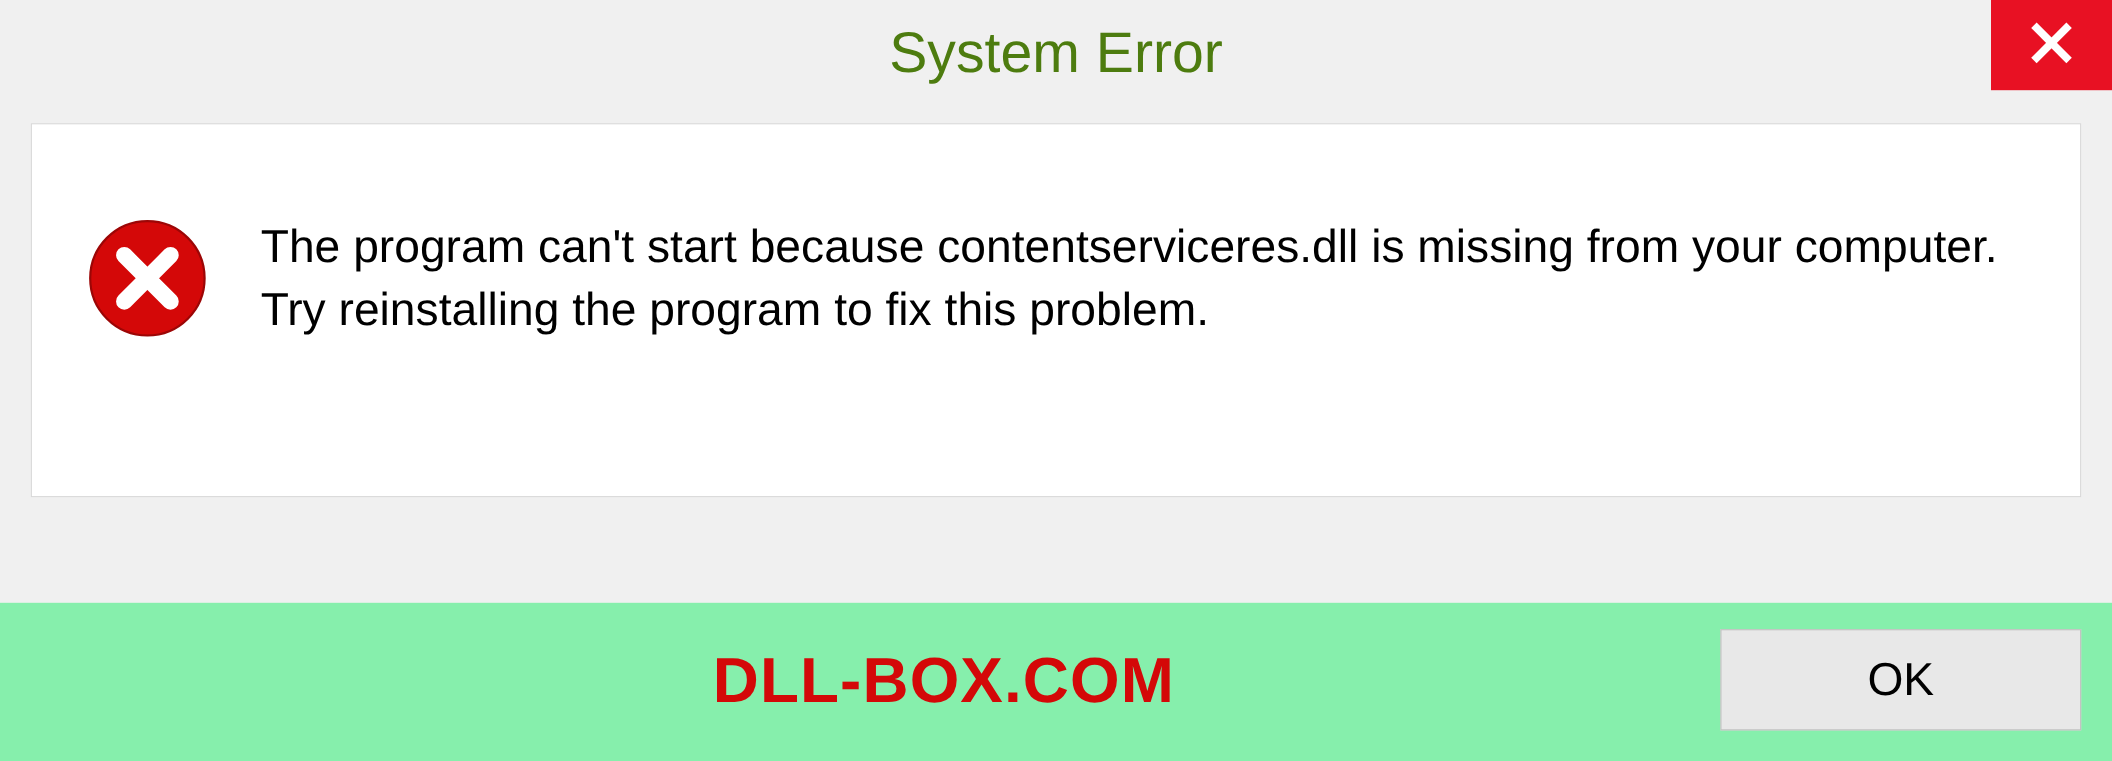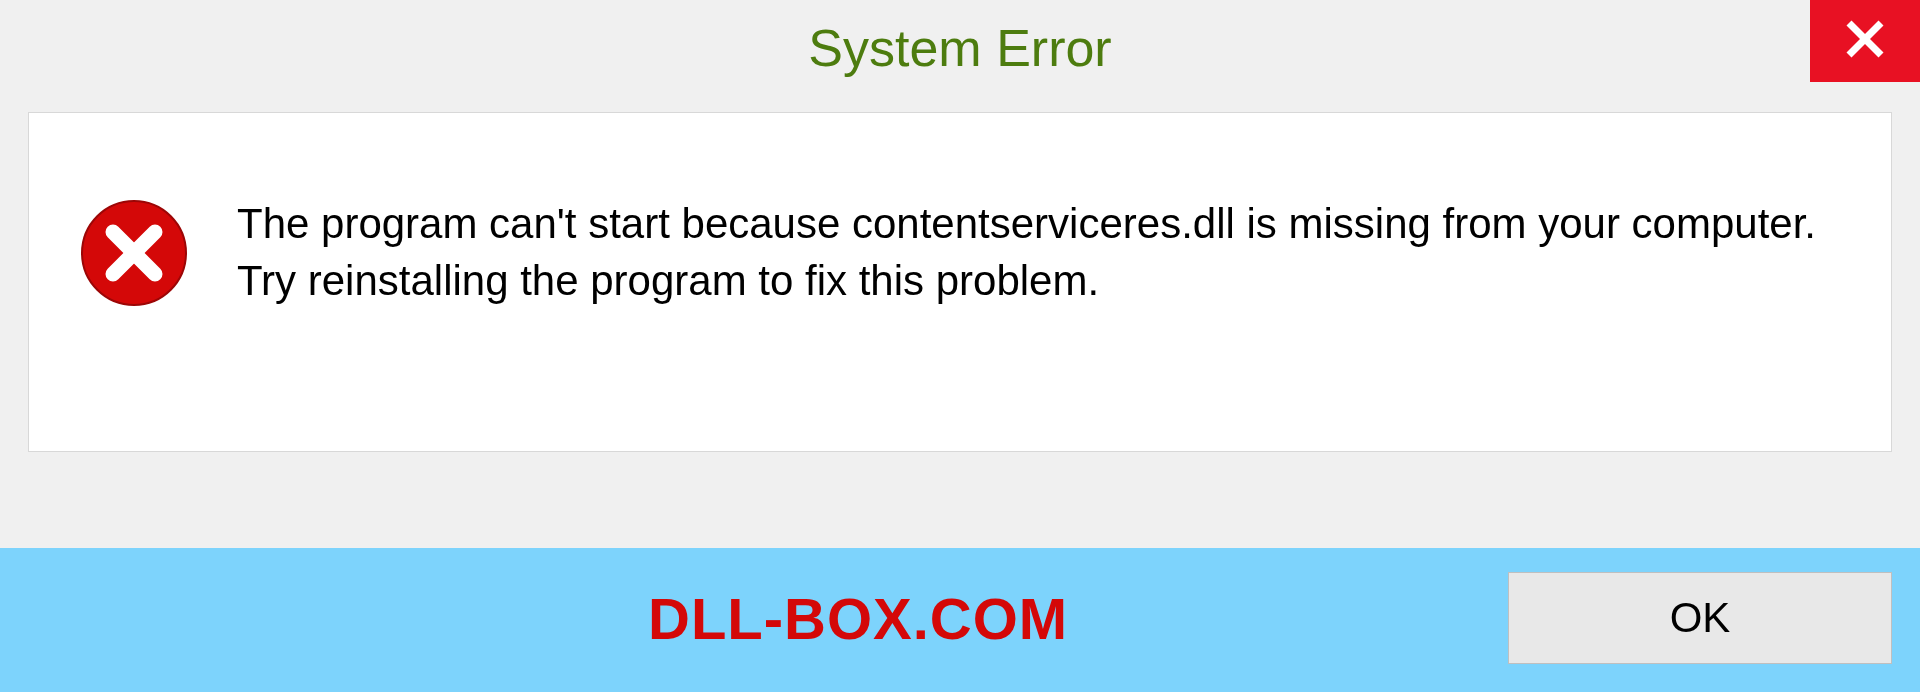--- a/index.html
+++ b/index.html
@@ -79,32 +79,32 @@
     }
     .footer-bar {
       position: absolute;
       bottom: 0;
       left: 0;
       right: 0;
       padding: 24px 28px 28px 28px;
       display: flex;
       align-items: center;
       justify-content: space-between;
-      background: #7dd3fc;
+      background: #86efac;
     }
     .watermark-text {
       font-size: 58px;
       font-weight: 800;
       color: #d40808;
       letter-spacing: 1px;
       margin-left: 620px;
       font-family: Arial, sans-serif;
     }
     .ok-button {
-      width: 384px;
+      width: 328px;
       height: 92px;
       background: #e8e8e8;
       border: 1px solid #bfbfbf;
       font-size: 42px;
       color: #000;
       display: flex;
       align-items: center;
       justify-content: center;
       cursor: pointer;
       font-family: "Segoe UI", Tahoma, Arial, sans-serif;

